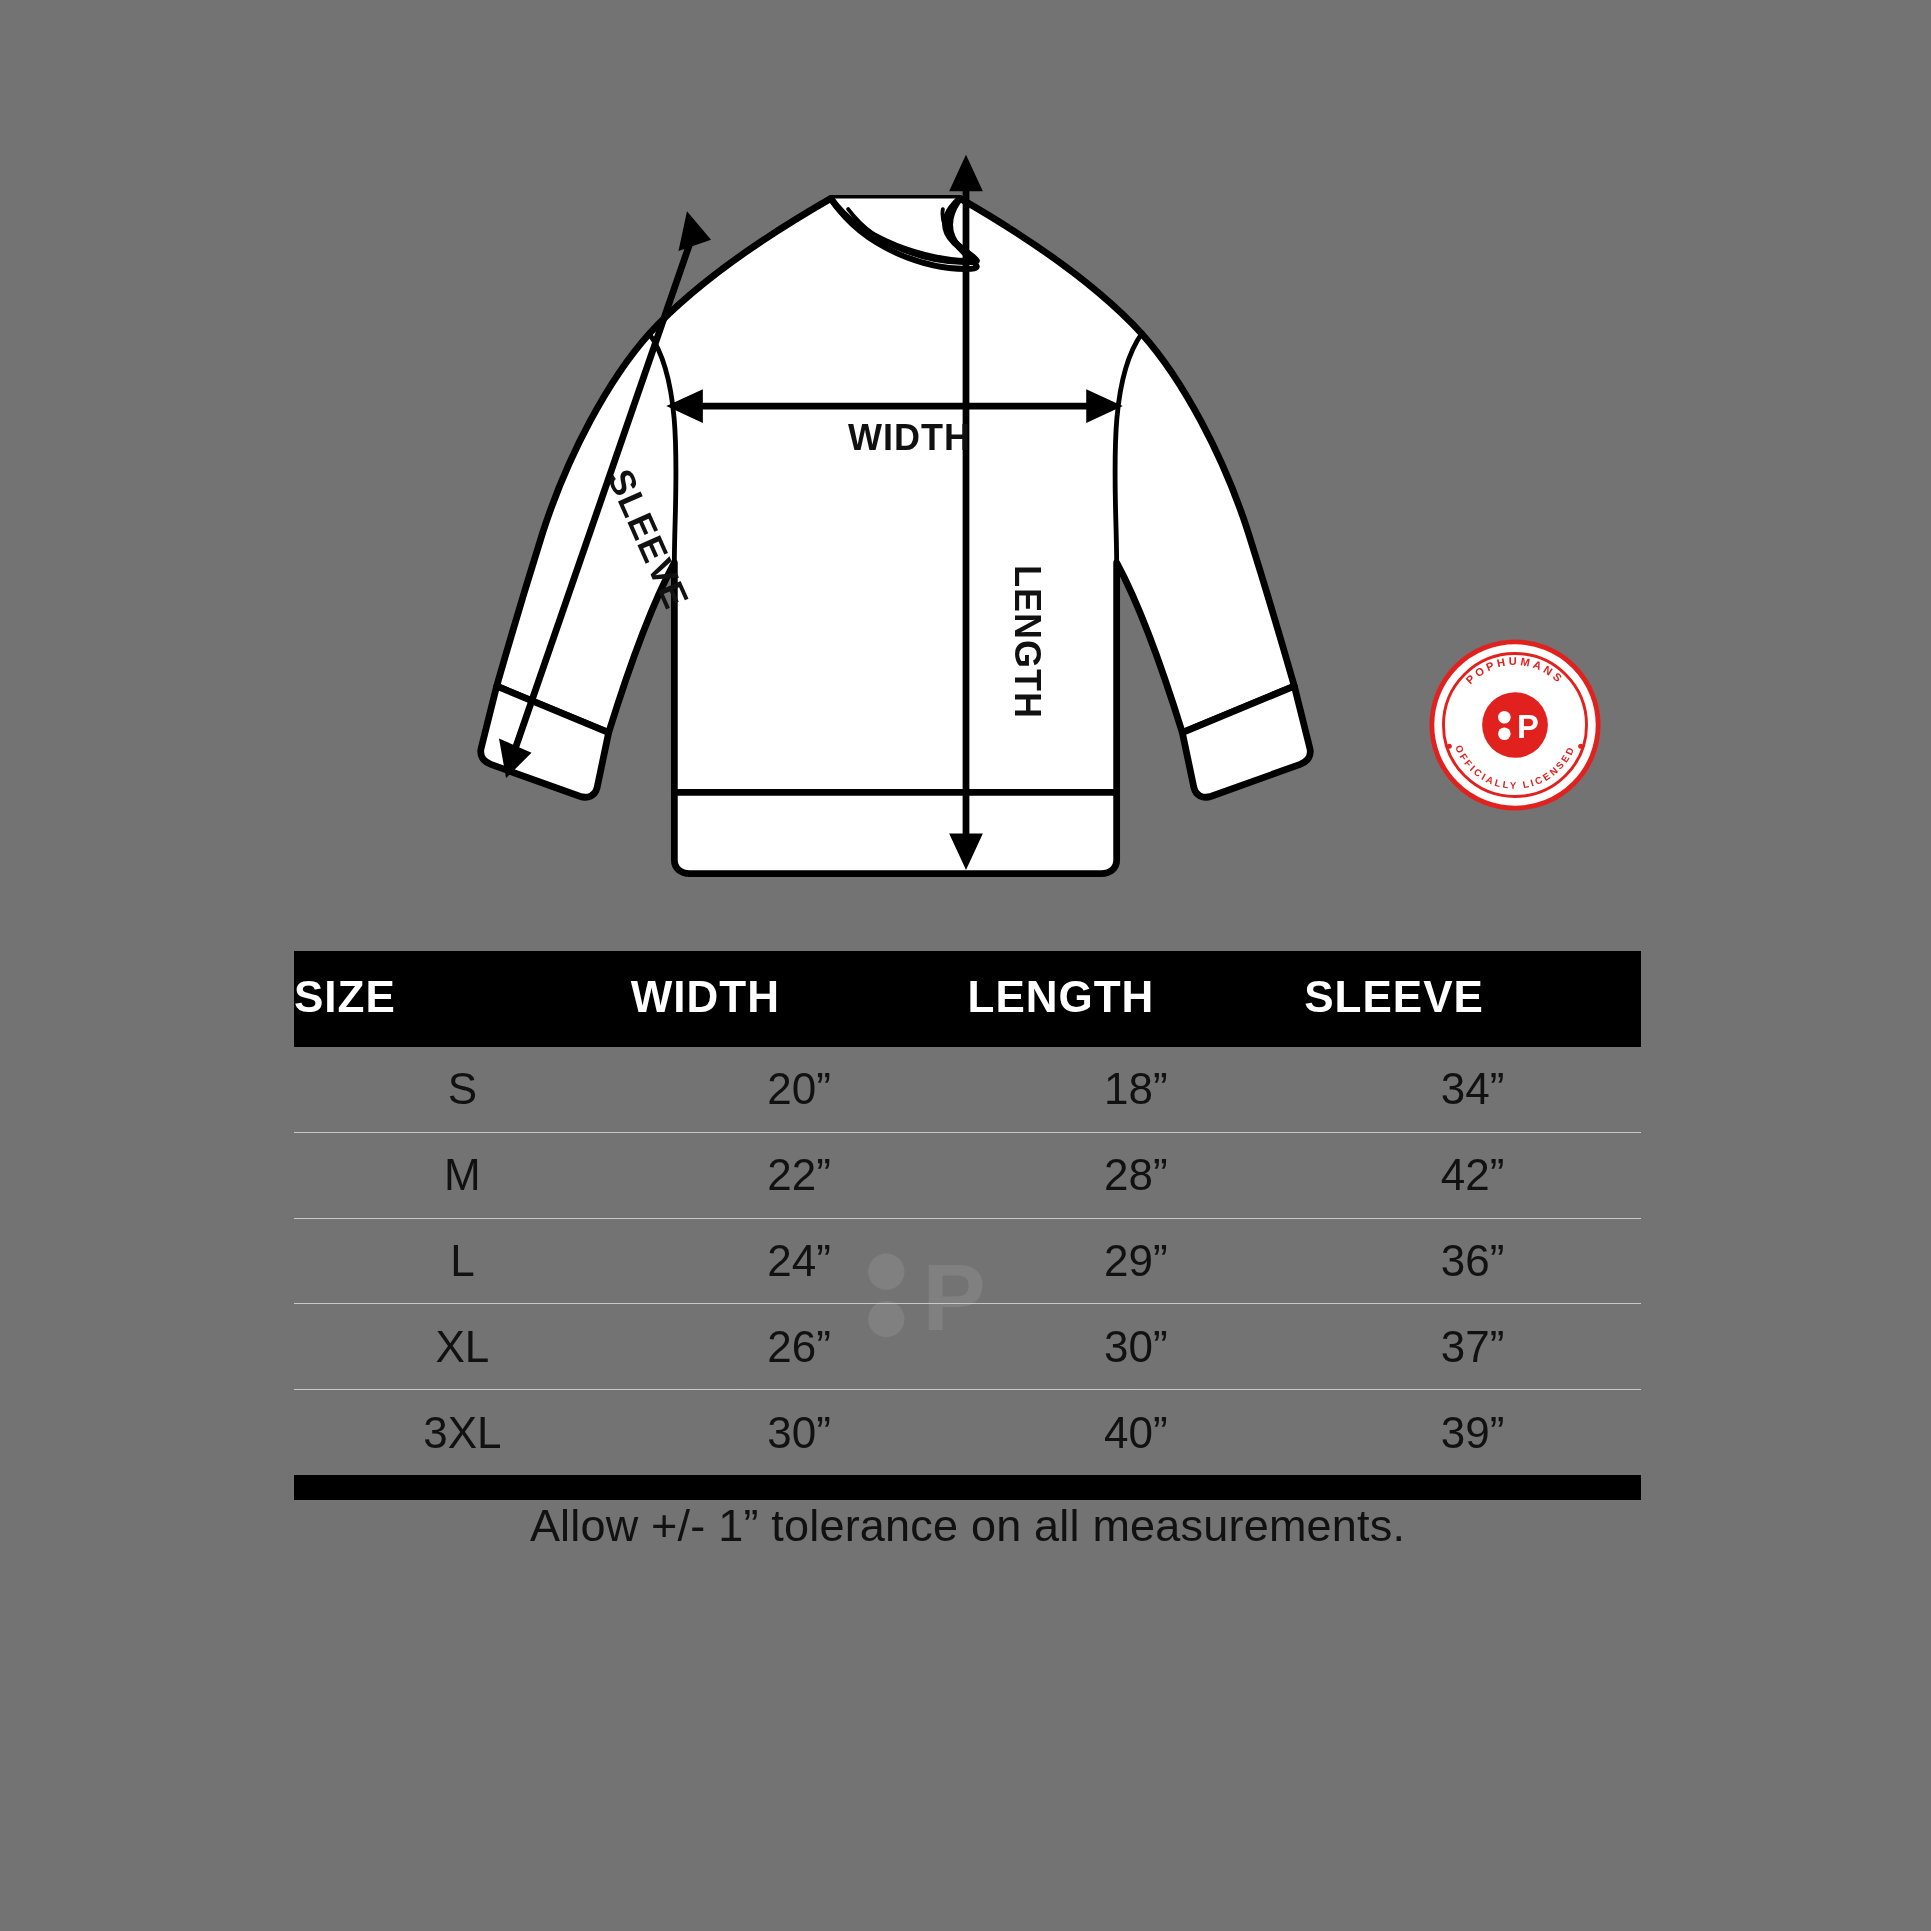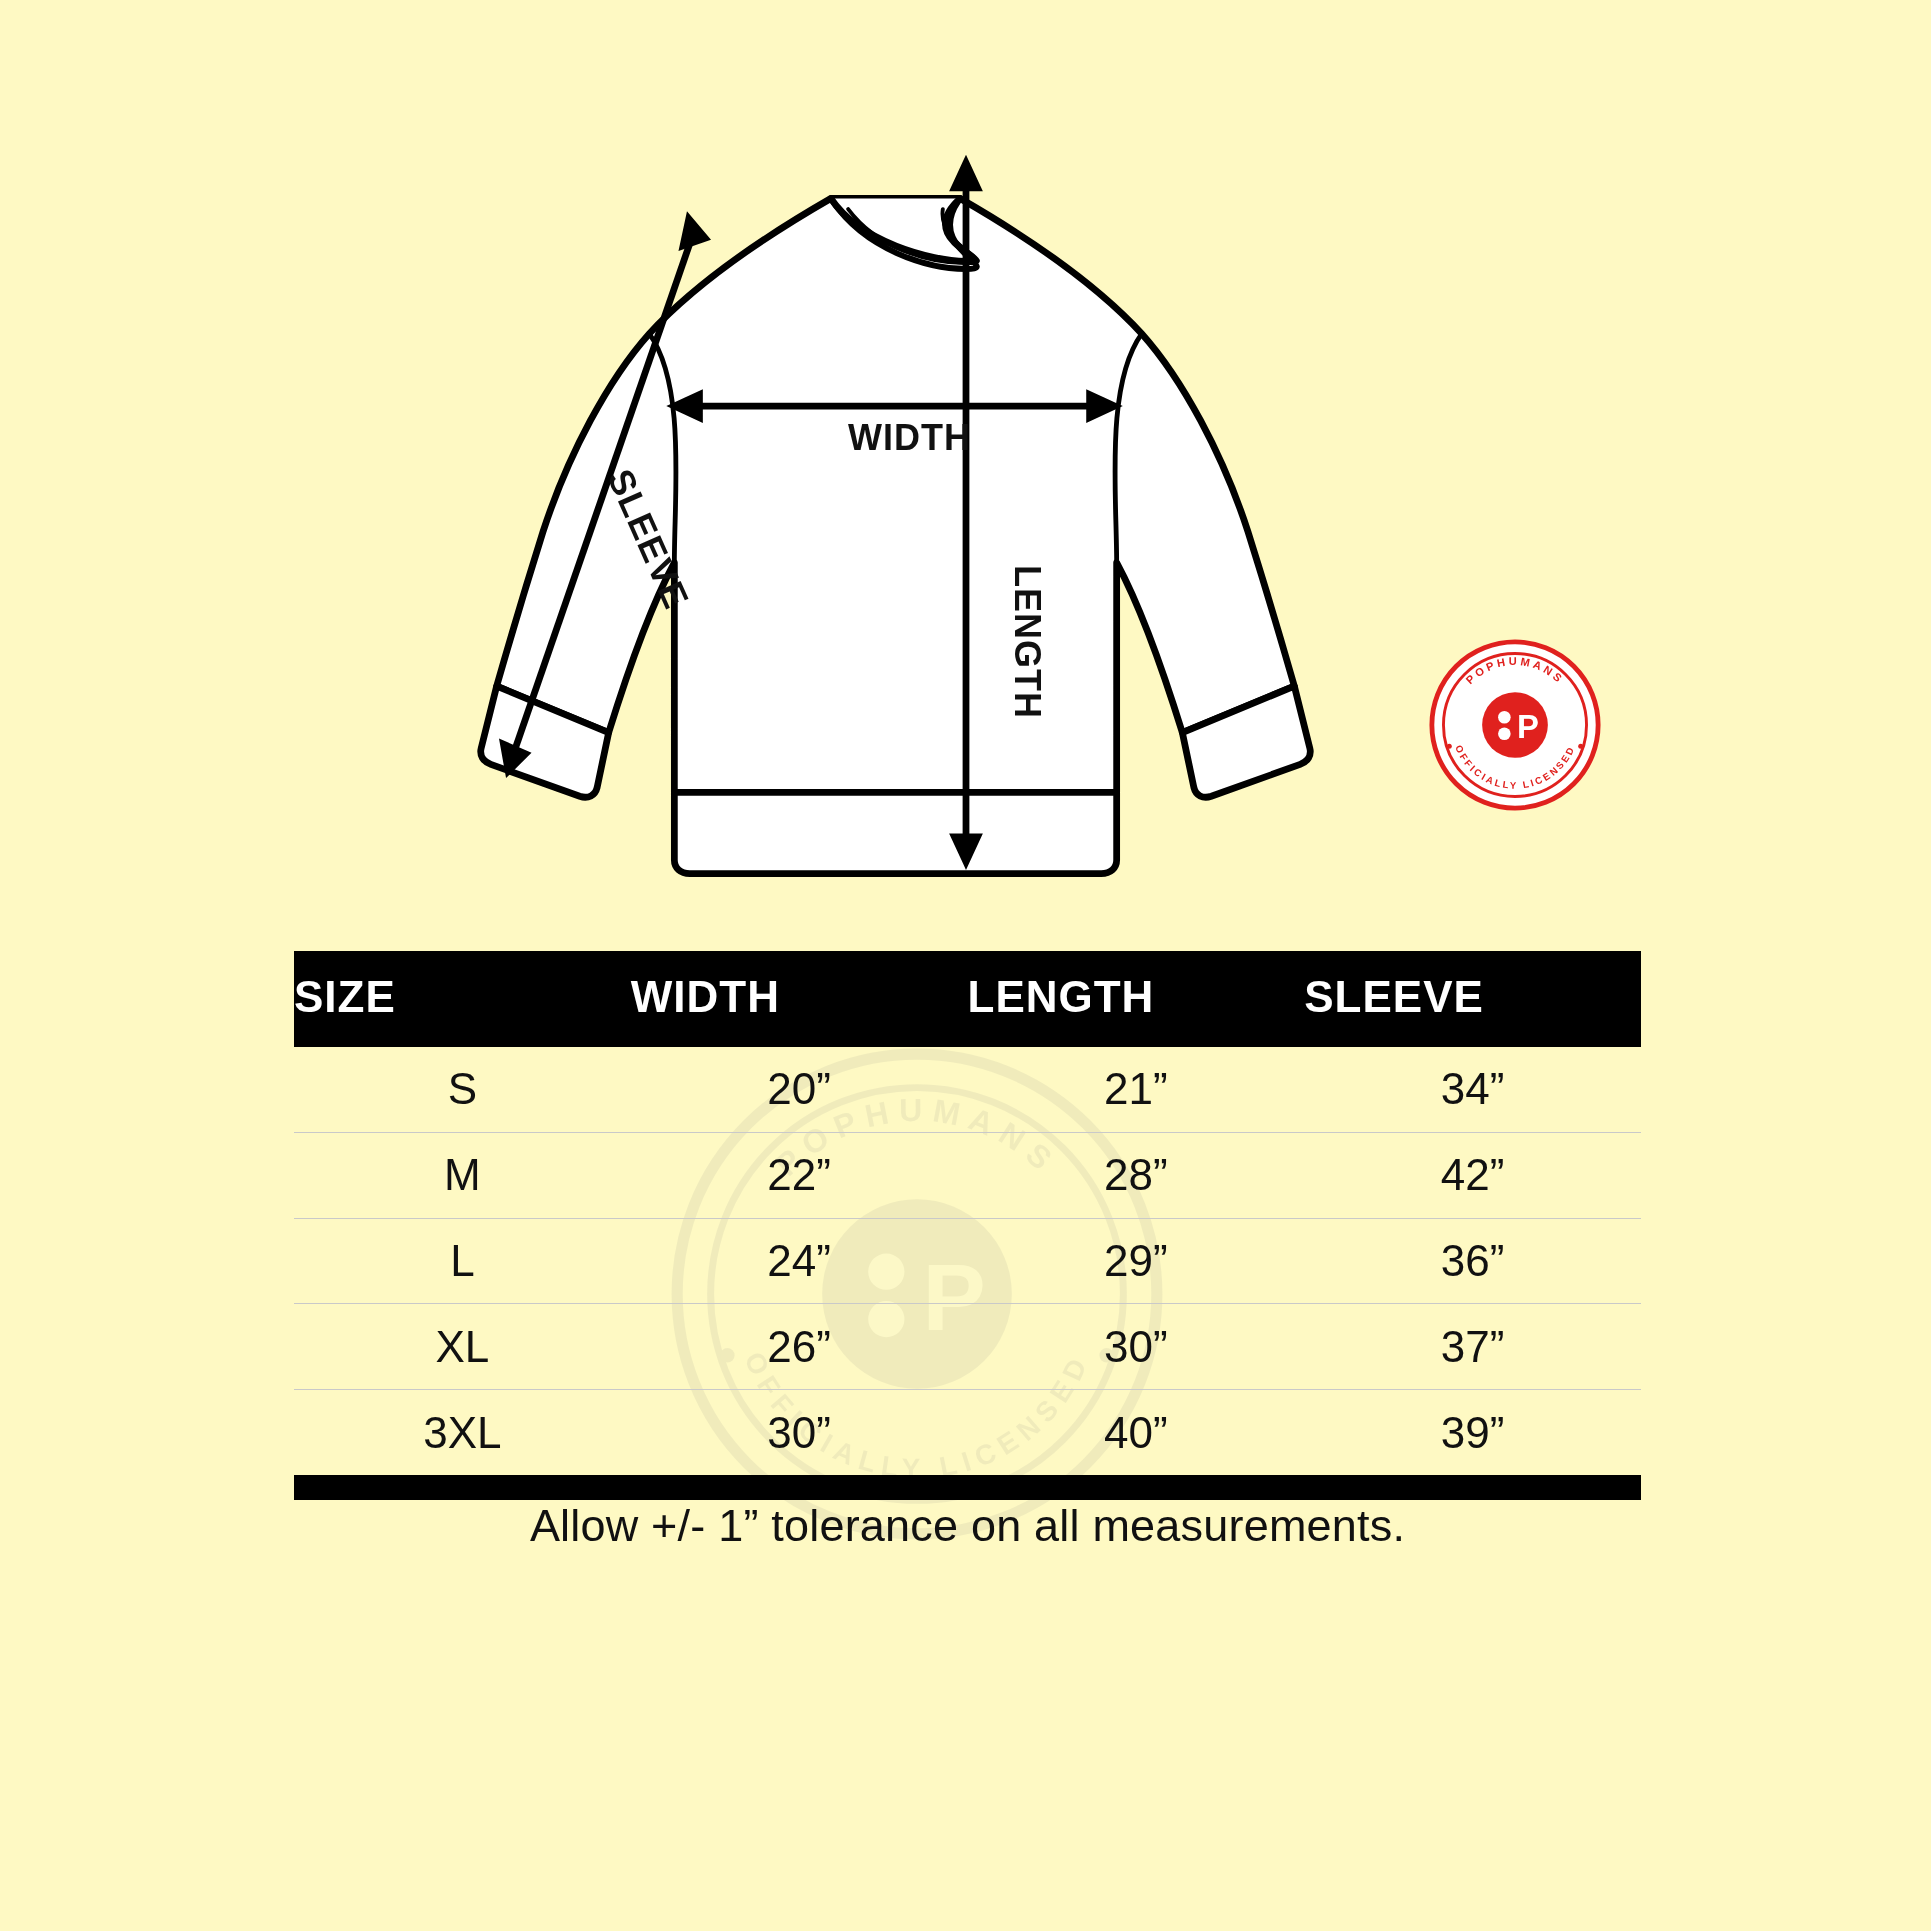--- a/index.html
+++ b/index.html
@@ -10,21 +10,21 @@
     width: 1931px;
     height: 1931px;
     background: #f2f2f2;
     font-family: "Liberation Sans", sans-serif;
     overflow: hidden;
   }
   .page {
     position: relative;
     width: 1931px;
     height: 1931px;
-    background: #fef9c3;
+    background: #737373;
   }
 
   
   .diagram {
     position: absolute;
     left: 0;
     top: 126px;
     width: 1931px;
     height: 792px;
   }
@@ -245,21 +245,21 @@
           <th>SIZE</th>
           <th>WIDTH</th>
           <th>LENGTH</th>
           <th>SLEEVE</th>
         </tr>
       </thead>
       <tbody>
         <tr>
           <td>S</td>
           <td>20”</td>
-          <td>21”</td>
+          <td>18”</td>
           <td>34”</td>
         </tr>
         <tr>
           <td>M</td>
           <td>22”</td>
           <td>28”</td>
           <td>42”</td>
         </tr>
         <tr>
           <td>L</td>

